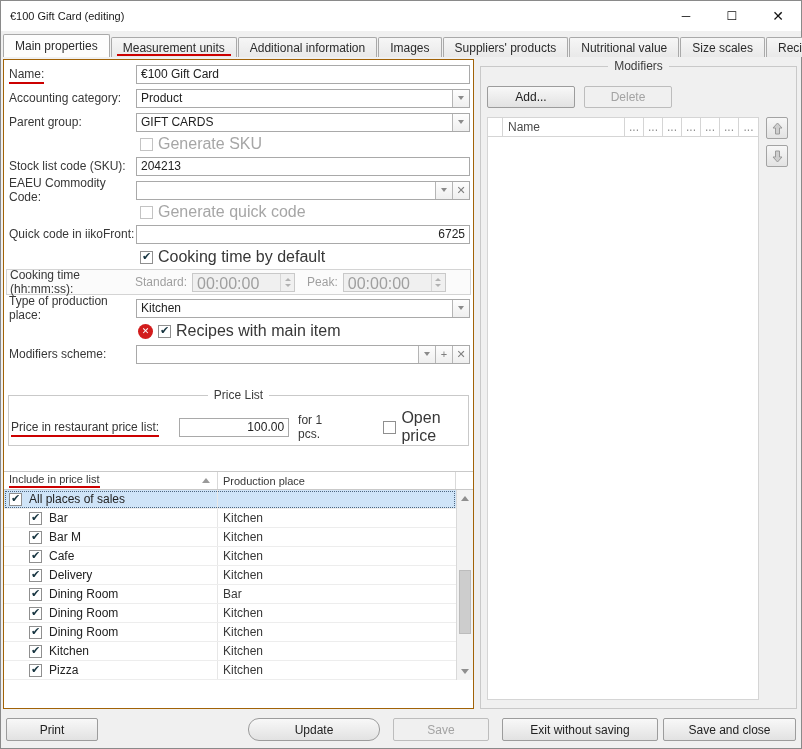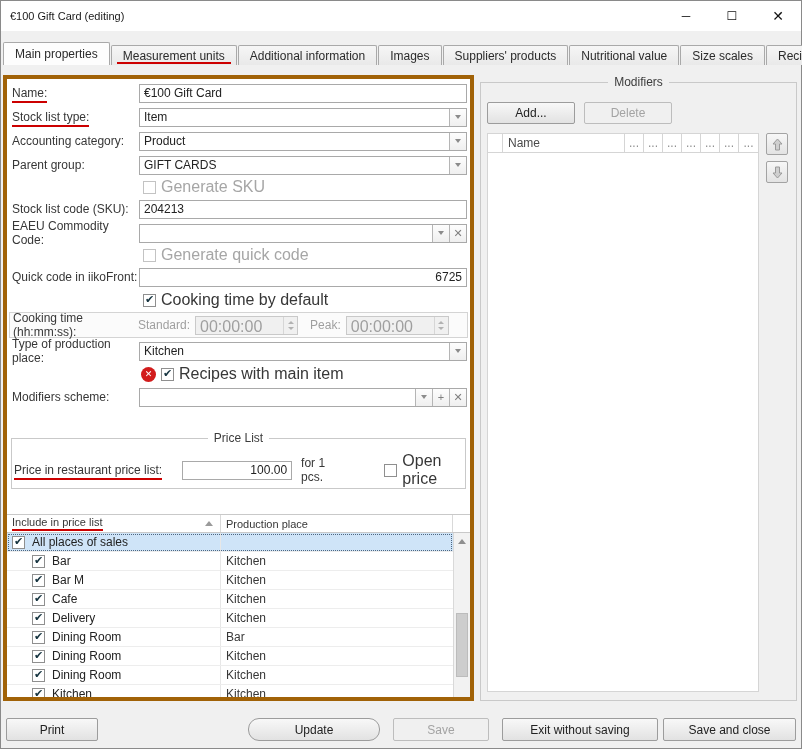--- a/index.html
+++ b/index.html
@@ -1,35 +1,35 @@
 <!DOCTYPE html>
 <html><head>
 <meta charset="utf-8">
 <style>
   html,body{margin:0;padding:0;background:#fff;}
   *{box-sizing:border-box;}
   .window{width:802px;height:749px;border:1px solid #8a8a8a;background:#f0f0f0;
-    display:flex;flex-direction:column;font-family:"Liberation Sans","DejaVu Sans",sans-serif;gap:8px;}
+    display:flex;flex-direction:column;font-family:"Liberation Sans","DejaVu Sans",sans-serif;}
   
   .titlebar{height:30px;background:#fff;display:flex;align-items:center;flex:none;}
   .title{font-size:11px;color:#1a1a1a;padding-left:9px;}
   .win-controls{margin-left:auto;display:flex;height:100%;}
   .win-btn{width:46px;height:100%;display:flex;align-items:center;justify-content:center;
     font-size:12px;color:#111;cursor:default;}
   .win-btn.close{font-size:14px;}
   
   .tabbar{height:26px;flex:none;display:flex;align-items:flex-end;padding:3px 2px 0;gap:1px;background:#f0f0f0;}
   .tab{position:relative;border:1px solid #a9a9a9;border-bottom:none;border-radius:2px 2px 0 0;
     background:linear-gradient(#f6f6f6,#e9e9e9);height:20px;padding:0 11px;display:flex;
     align-items:center;font-size:12px;color:#2b2b2b;white-space:nowrap;}
   .tab.active{background:#fdfdfd;height:23px;z-index:2;}
   .tab.underl::after{content:"";position:absolute;left:5px;right:5px;bottom:1px;height:2px;background:#cc0000;}
   
   .main{flex:1;display:flex;padding:2px;overflow:hidden;}
-  .left-panel{width:471px;flex:none;border:4px solid #a16207;background:#fff;display:flex;
+  .left-panel{width:471px;flex:none;border:1px solid #a16207;background:#fff;display:flex;
     flex-direction:column;overflow:hidden;padding-top:2px;}
   .frow{height:24px;flex:none;display:flex;align-items:center;padding:0 3px 0 5px;}
   .flabel{width:127px;flex:none;font-size:12px;color:#373737;}
   .u{border-bottom:2px solid #cc0000;padding-bottom:1px;}
   .tinput{height:19px;border:1px solid #a9a9a9;font:12px "Liberation Sans","DejaVu Sans",sans-serif;
     padding:0 4px;flex:1;min-width:0;color:#222;background:#fff;}
   .tinput.right{text-align:right;}
   .combo{flex:1;height:19px;border:1px solid #a9a9a9;display:flex;background:#fff;min-width:0;}
   .combo-val{flex:1;font-size:12px;padding:1px 4px;color:#222;white-space:nowrap;overflow:hidden;}
   .dd-btn,.sq-btn{width:17px;flex:none;border-left:1px solid #b5b5b5;
@@ -157,29 +157,20 @@
 
   <div class="main">
 
     <div class="left-panel">
 
       <div class="frow">
         <span class="flabel"><span class="u">Name:</span></span>
         <input class="tinput" value="€100 Gift Card" style="">
       </div>
 
-      <div class="frow">
-        <span class="flabel"><span class="u">Stock list type:</span></span>
-        <div class="combo">
-          <span class="combo-val">Item</span>
-          <span class="dd-btn">
-              <i class="tri-down"></i>
-            </span>
-        </div>
-      </div>
 
       <div class="frow">
         <span class="flabel">Accounting category:</span>
         <div class="combo">
           <span class="combo-val">Product</span>
           <span class="dd-btn">
               <i class="tri-down"></i>
             </span>
         </div>
       </div>

